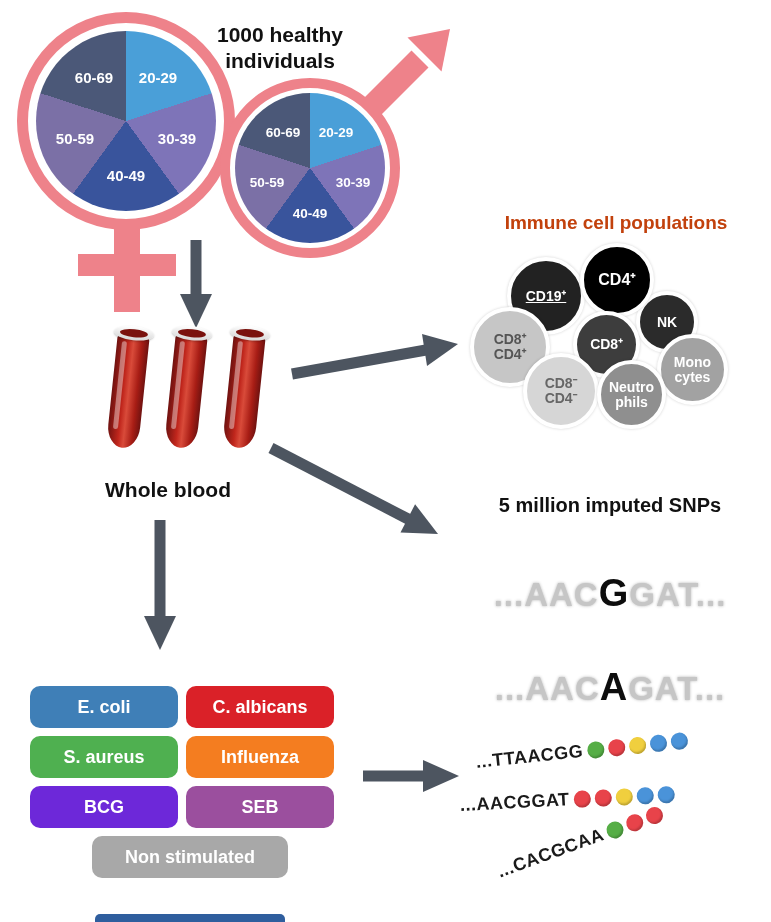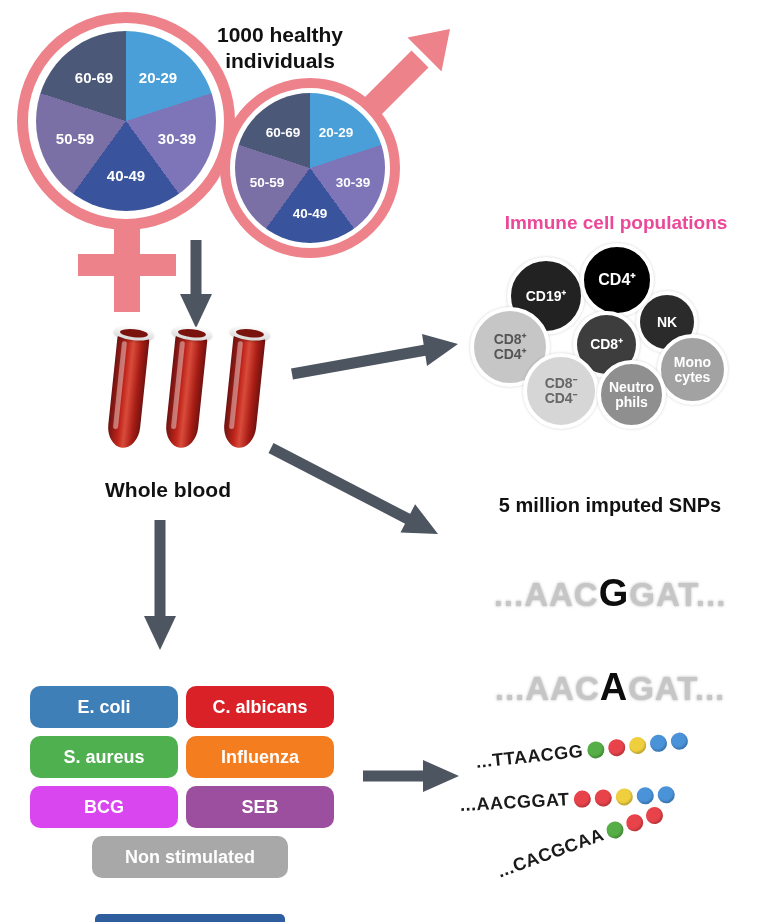--- a/index.html
+++ b/index.html
@@ -47,21 +47,21 @@
     box-shadow:0 1px 2px rgba(0,0,0,0.25); }
   .tube-mouth { position:absolute; top:3px; left:6px; width:28px; height:8px;
     background:#7a120e; border-radius:50%; }
   .tube-shine { position:absolute; top:16px; left:9px; width:5px; height:88px;
     background:rgba(255,255,255,0.4); border-radius:3px; }
   .blood-label { position:absolute; left:88px; top:478px; width:160px; text-align:center;
     font-size:21px; font-weight:bold; color:#111; }
 
   
   .immune-title { position:absolute; left:468px; top:212px; width:296px; text-align:center;
-    font-size:19px; font-weight:bold; color:#ec4899; }
+    font-size:19px; font-weight:bold; color:#c2410c; }
   .cell { position:absolute; border:4px solid #fff; border-radius:50%;
     display:flex; align-items:center; justify-content:center; text-align:center;
     box-shadow:0 0 3px rgba(0,0,0,0.18); }
   .cell-label { font-weight:bold; font-size:14px; line-height:1.05; white-space:pre-line; }
   .c-cd19   { left:507px; top:257px; width:78px; height:78px; z-index:1; }
   .c-nk     { left:636px; top:291px; width:62px; height:62px; z-index:2; }
   .c-cd4    { left:580px; top:243px; width:74px; height:74px; z-index:3; }
   .c-cd4 .cell-label { font-size:16px; }
   .c-cd8cd4 { left:470px; top:307px; width:80px; height:80px; z-index:4; }
   .c-cd8    { left:573px; top:311px; width:67px; height:67px; z-index:5; }
@@ -166,21 +166,21 @@
   </div>
   <div class="blood-label">Whole blood</div>
 
   <svg class="dk-arrow" style="left:288px; top:330px;" width="180" height="55" viewBox="0 0 180 55">
     <line x1="4" y1="44" x2="138" y2="20" stroke="#4d5560" stroke-width="11"></line>
     <polygon points="170,14 139,36 134,4" fill="#4d5560"></polygon>
   </svg>
 
   <div class="immune-title">Immune cell populations</div>
   <div class="cell c-cd19" style="background: rgb(34, 34, 34);">
-    <span class="cell-label" style="color: rgb(255, 255, 255);">CD19⁺</span>
+    <span class="cell-label" style="color: rgb(255, 255, 255); text-decoration: underline;">CD19⁺</span>
   </div>
   <div class="cell c-nk" style="background: rgb(43, 43, 43);">
     <span class="cell-label" style="color: rgb(255, 255, 255);">NK</span>
   </div>
   <div class="cell c-cd4" style="background: rgb(0, 0, 0);">
     <span class="cell-label" style="color: rgb(255, 255, 255);">CD4⁺</span>
   </div>
   <div class="cell c-cd8cd4" style="background: rgb(198, 198, 198);">
     <span class="cell-label" style="color: rgb(85, 85, 85);">CD8⁺
 CD4⁺</span>
@@ -222,21 +222,21 @@
   </div>
   <div class="pill p1" style="background: rgb(218, 33, 40);">
     <span>C. albicans</span>
   </div>
   <div class="pill p3" style="background: rgb(244, 125, 32);">
     <span>Influenza</span>
   </div>
   <div class="pill p2" style="background: rgb(79, 176, 80);">
     <span>S. aureus</span>
   </div>
-  <div class="pill p4" style="background: #d946ef;">
+  <div class="pill p4" style="background: #6d28d9;">
     <span>BCG</span>
   </div>
   <div class="pill p5" style="background: rgb(155, 79, 158);">
     <span>SEB</span>
   </div>
   <div class="pill p6" style="background: rgb(168, 168, 168);">
     <span>Non stimulated</span>
   </div>
 
   <svg class="dk-arrow" style="left:363px; top:756px;" width="100" height="40" viewBox="0 0 100 40">

